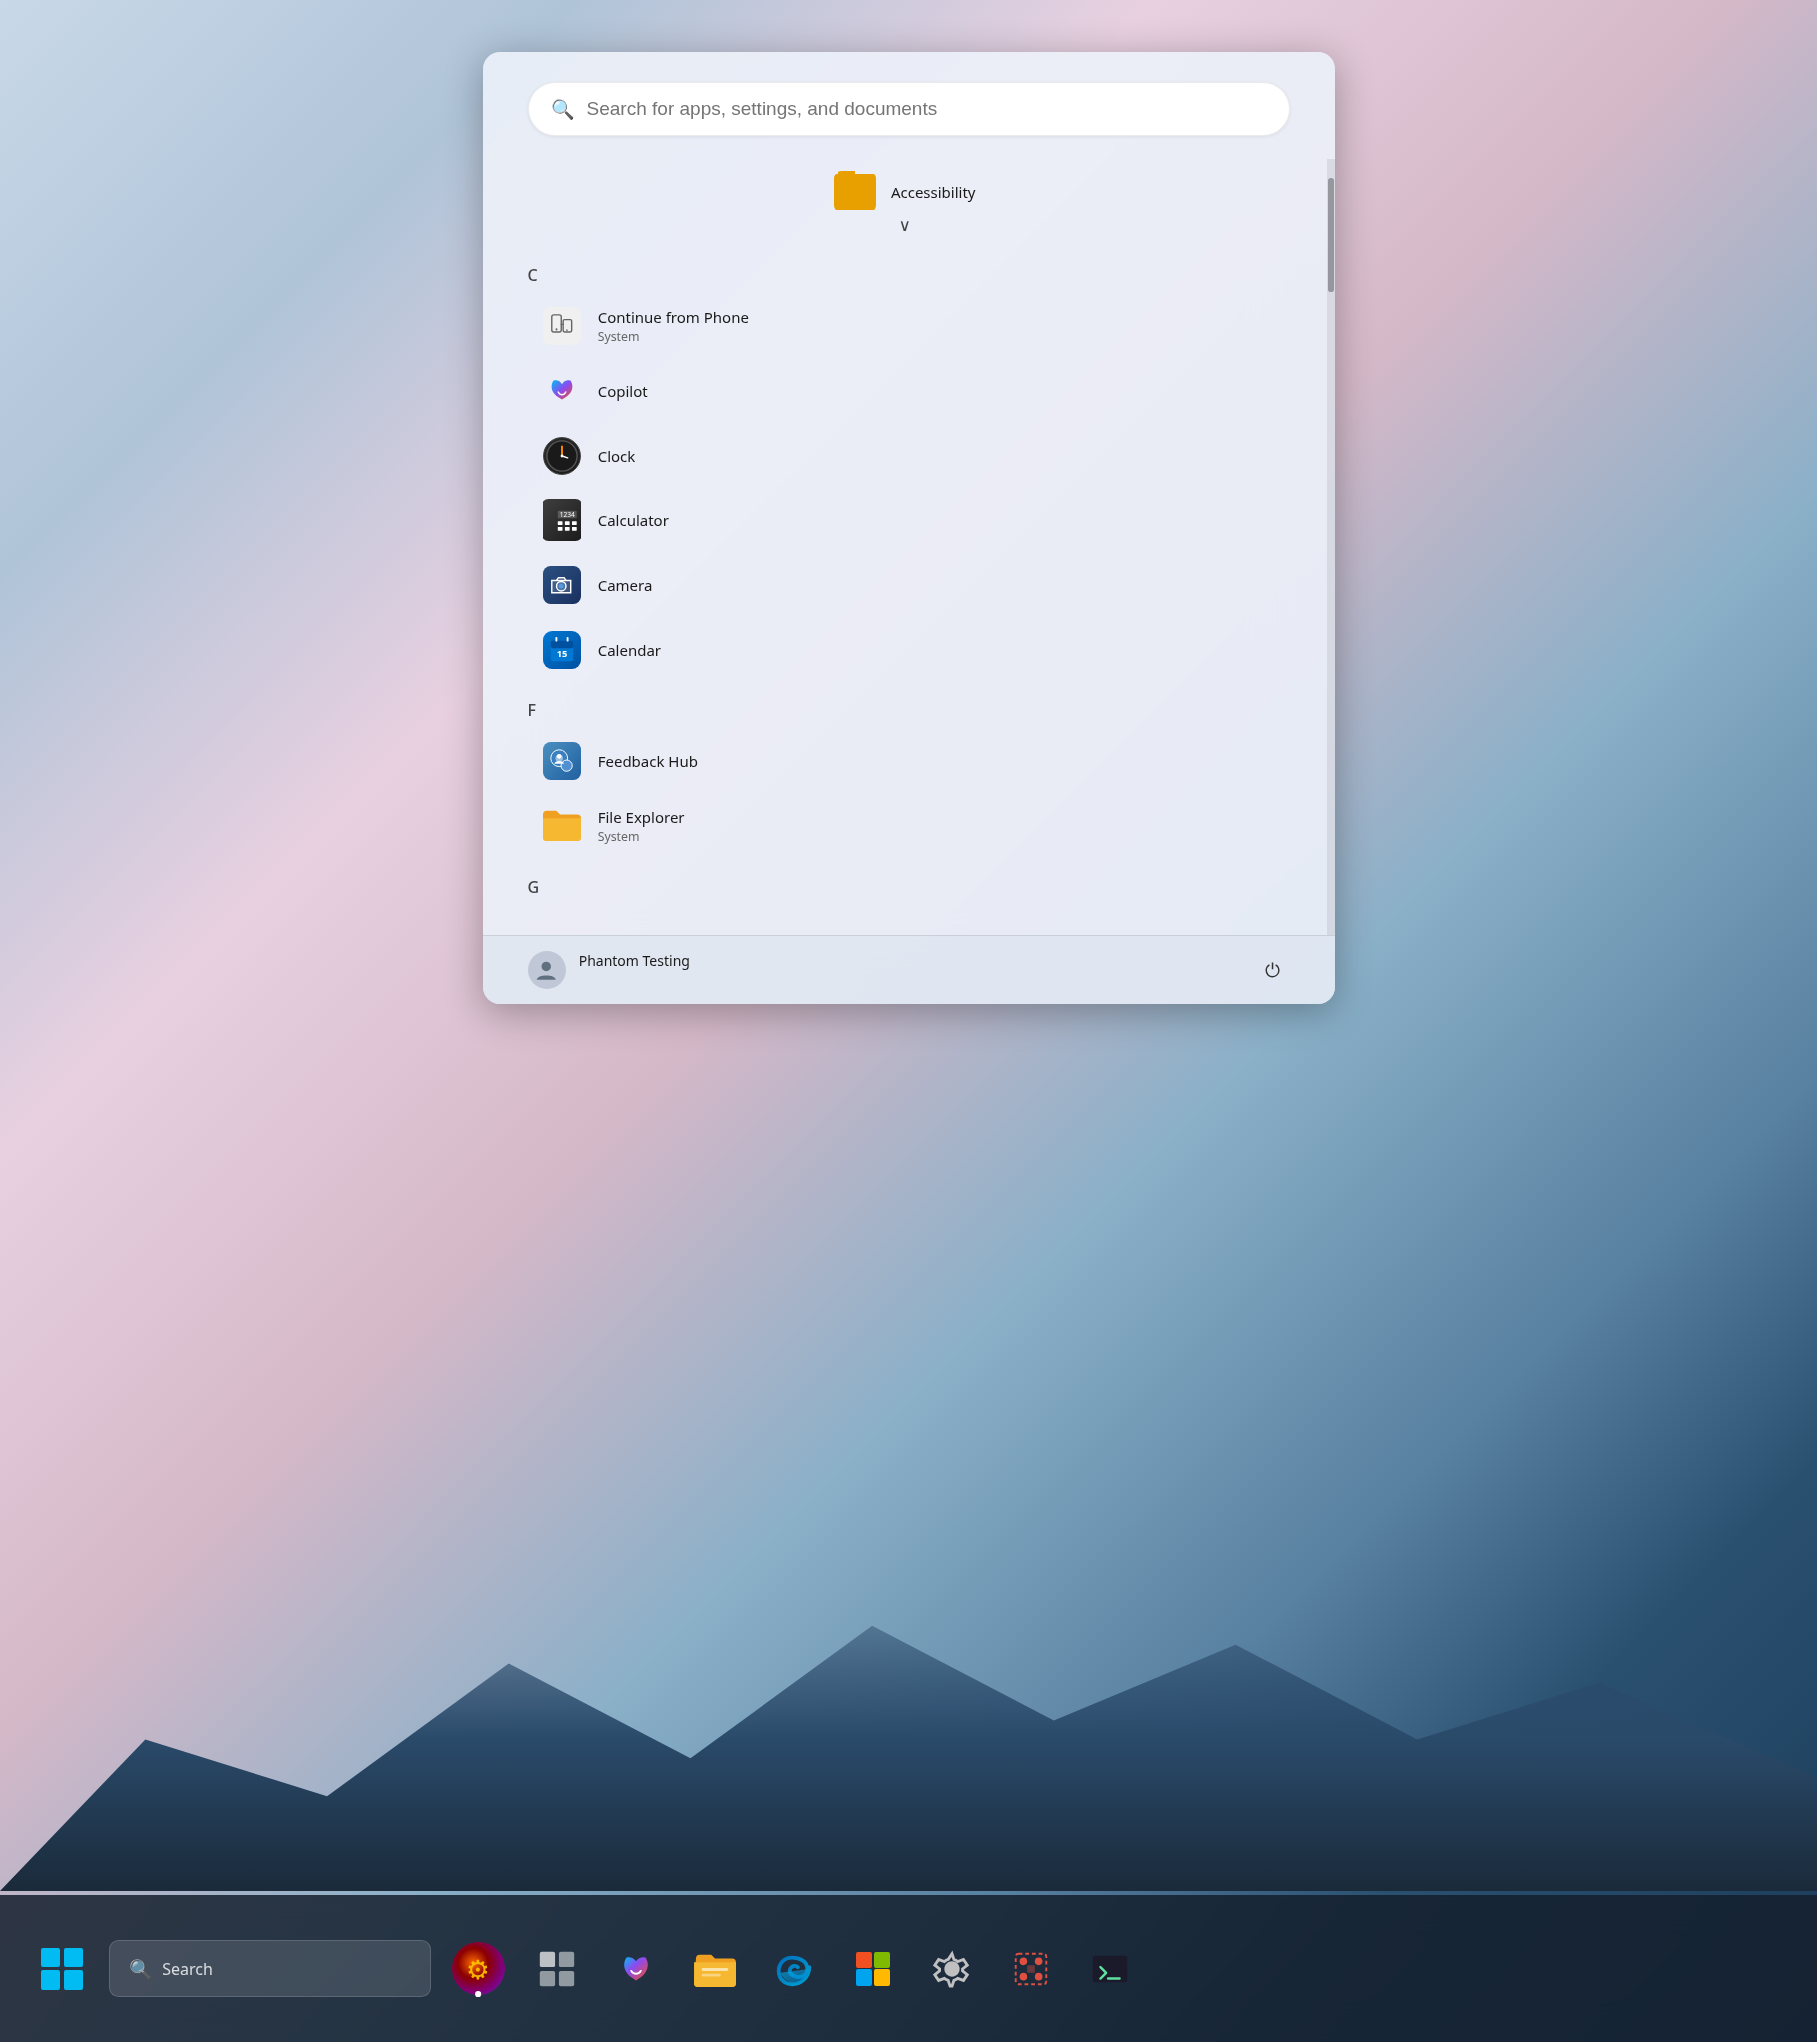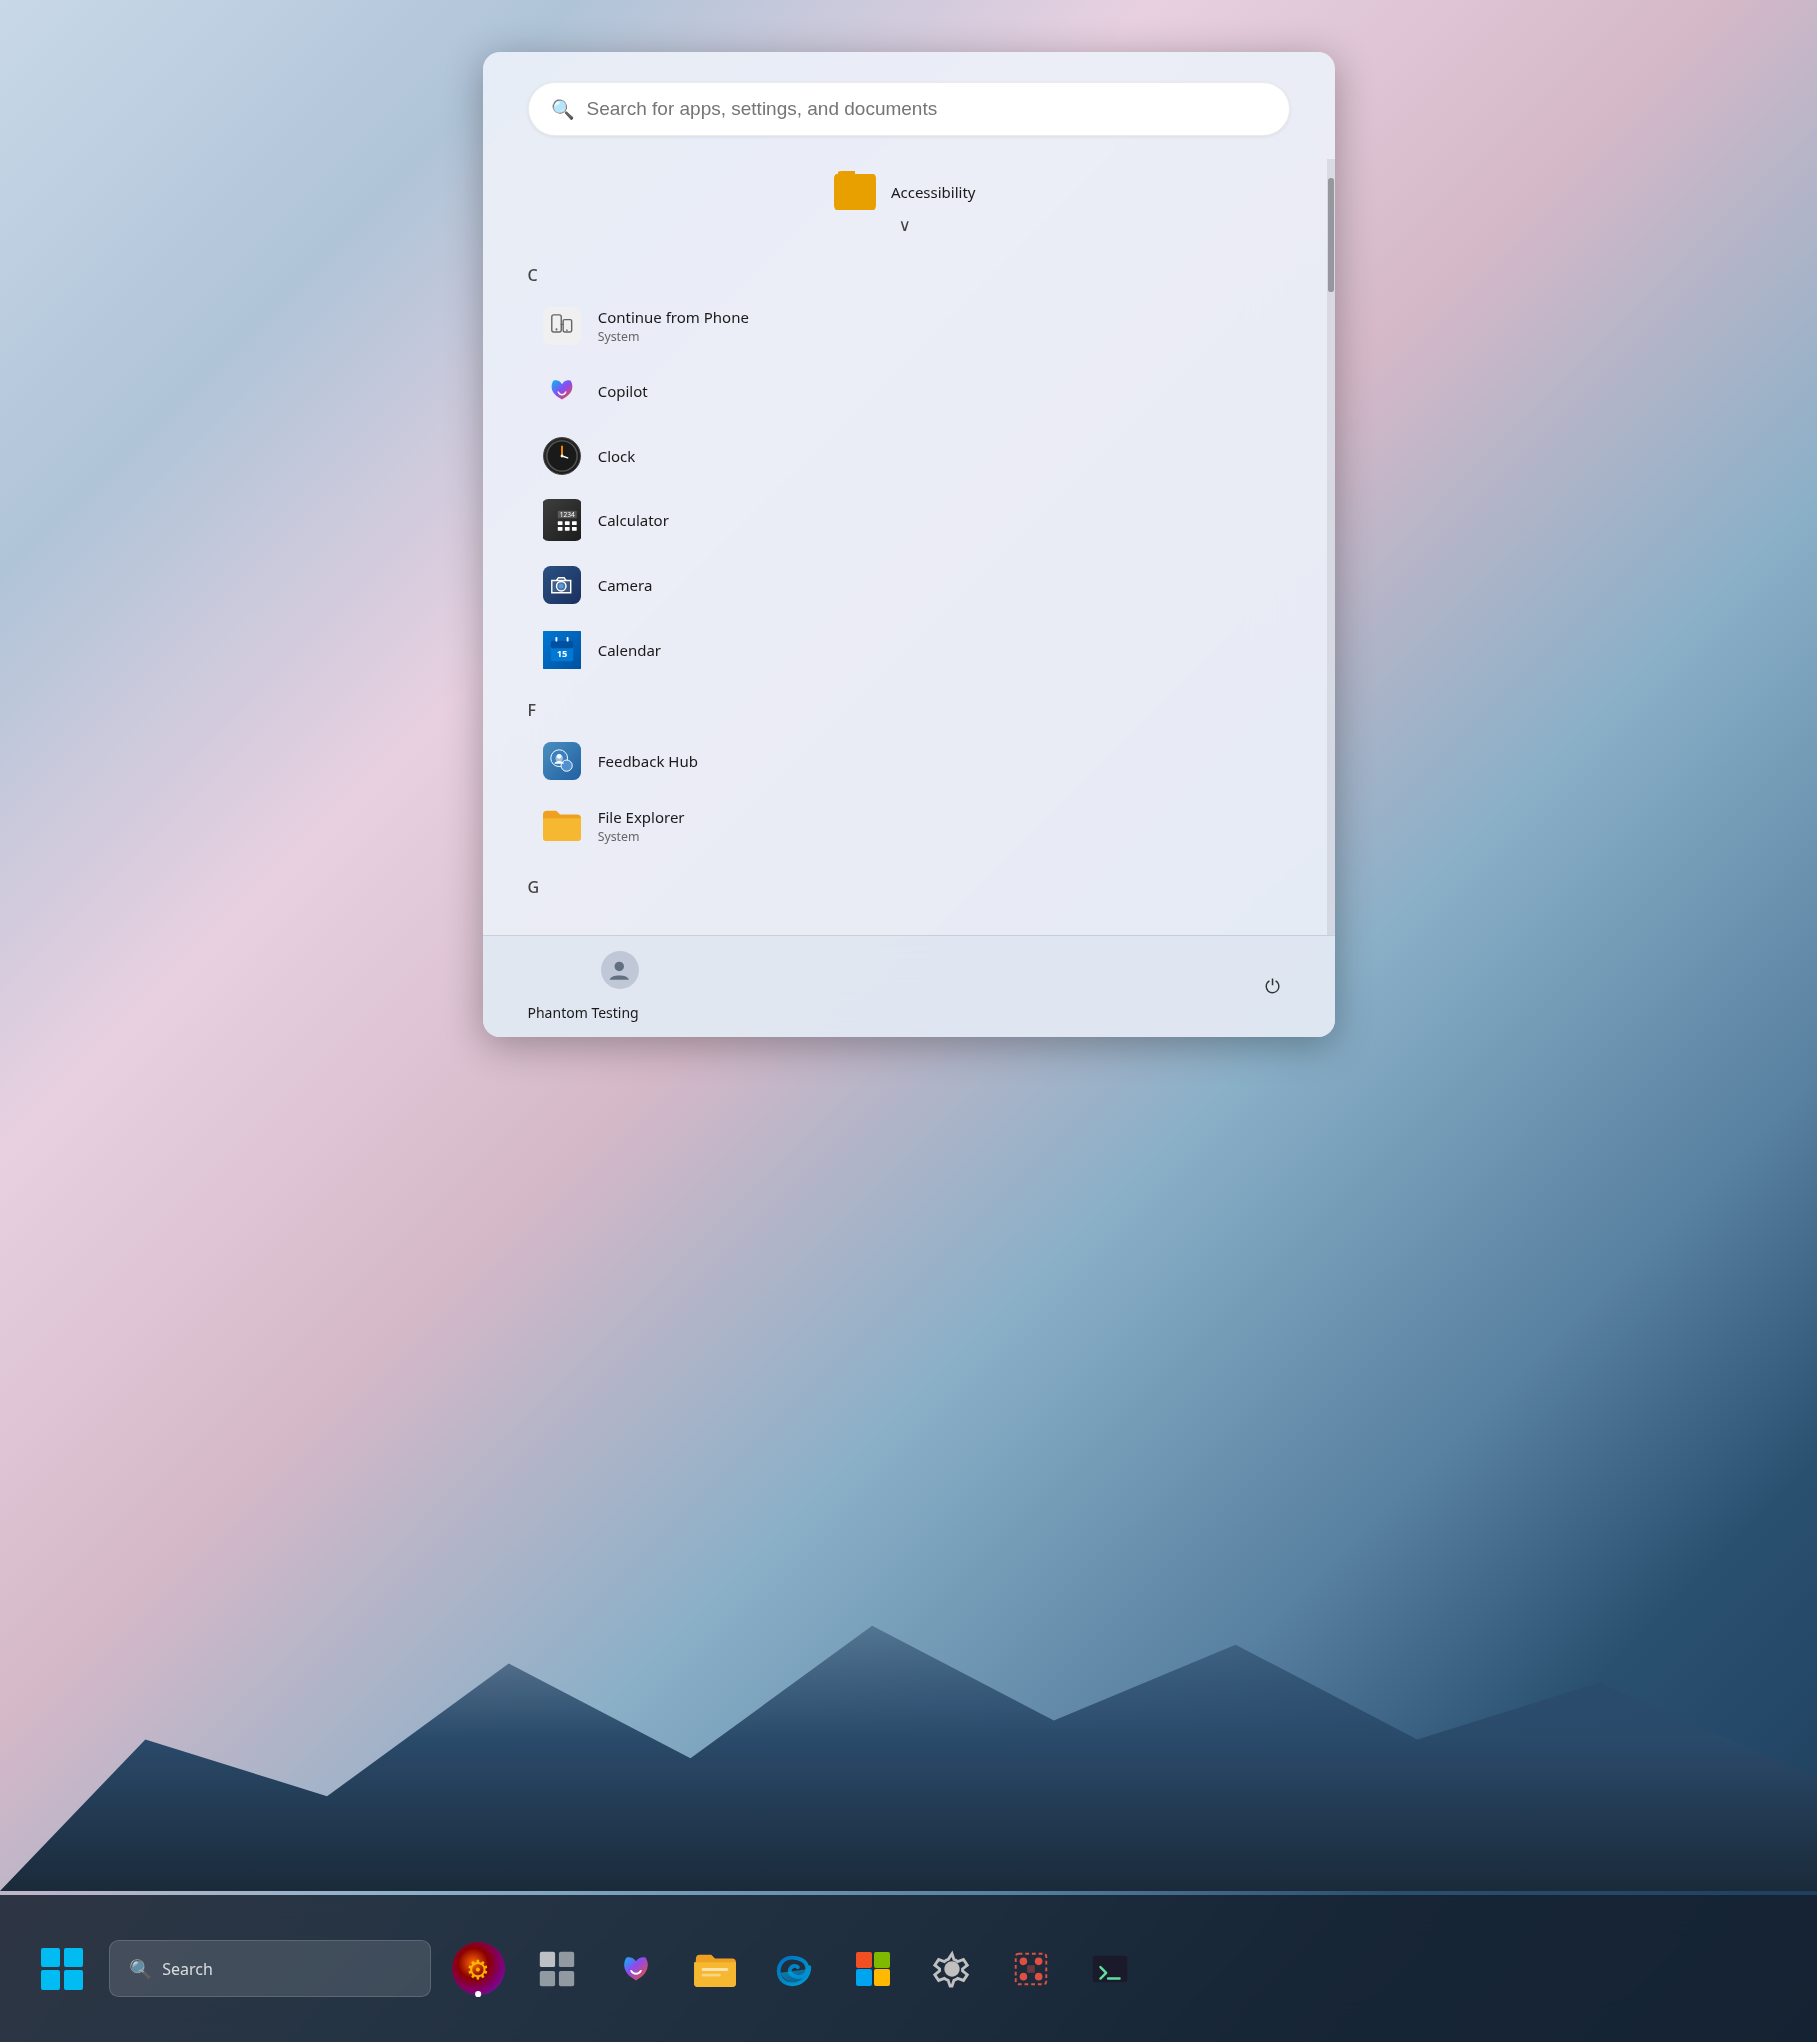--- a/index.html
+++ b/index.html
@@ -282,21 +282,21 @@
       align-items: center;
       justify-content: center;
       font-size: 21px;
     }
 
     
     .icon-calendar {
       width: 38px;
       height: 38px;
       background: linear-gradient(135deg, #0078d4 0%, #0050a0 100%);
-      border-radius: 0;
+      border-radius: 9px;
       display: flex;
       align-items: center;
       justify-content: center;
       font-size: 19px;
     }
 
     
     .icon-feedback {
       width: 38px;
       height: 38px;
@@ -335,24 +335,23 @@
       border-top: 0.9px solid rgba(0,0,0,0.1);
       padding: 15px 45px;
       display: flex;
       align-items: center;
       justify-content: space-between;
       background: rgba(220, 228, 240, 0.7);
     }
 
     .user-info {
       display: flex;
-      align-items: flex-end;
+      align-items: flex-start;
       gap: 13.2px;
       cursor: pointer;
-      flex-direction: column;
     }
 
     .user-avatar {
       width: 38px;
       height: 38px;
       border-radius: 50%;
       background: #c0c8d8;
       display: flex;
       align-items: center;
       justify-content: center;

